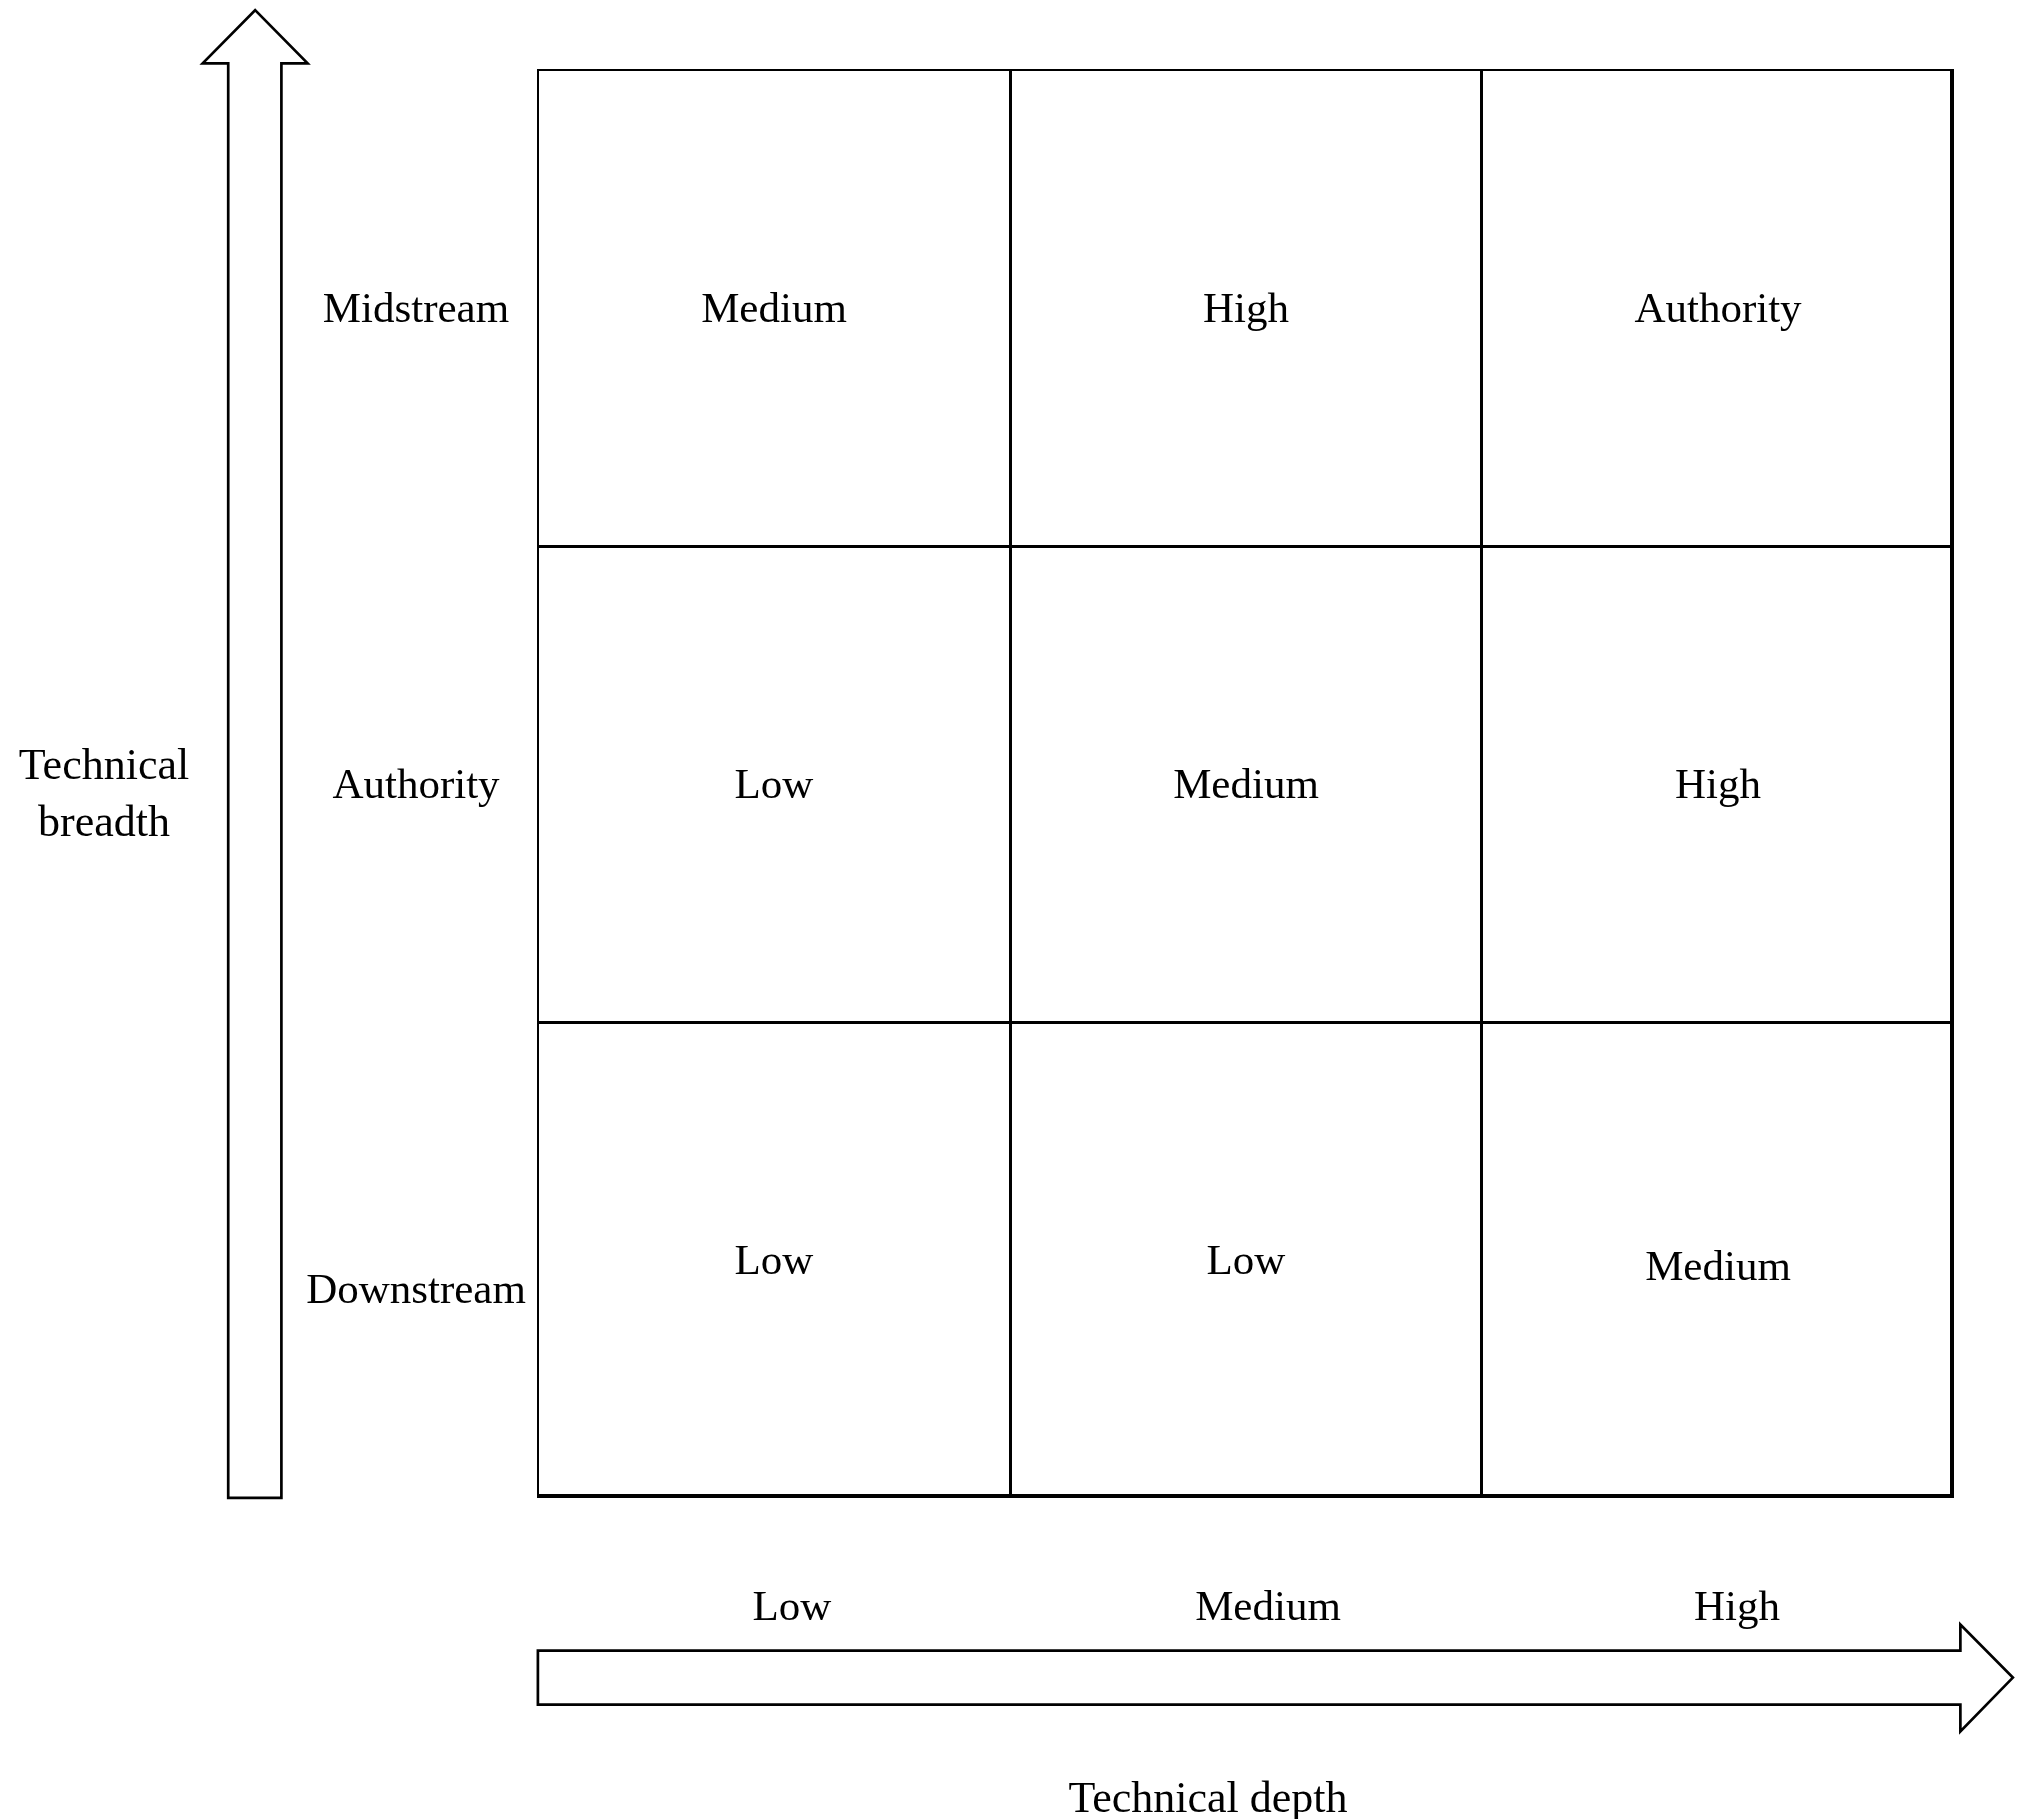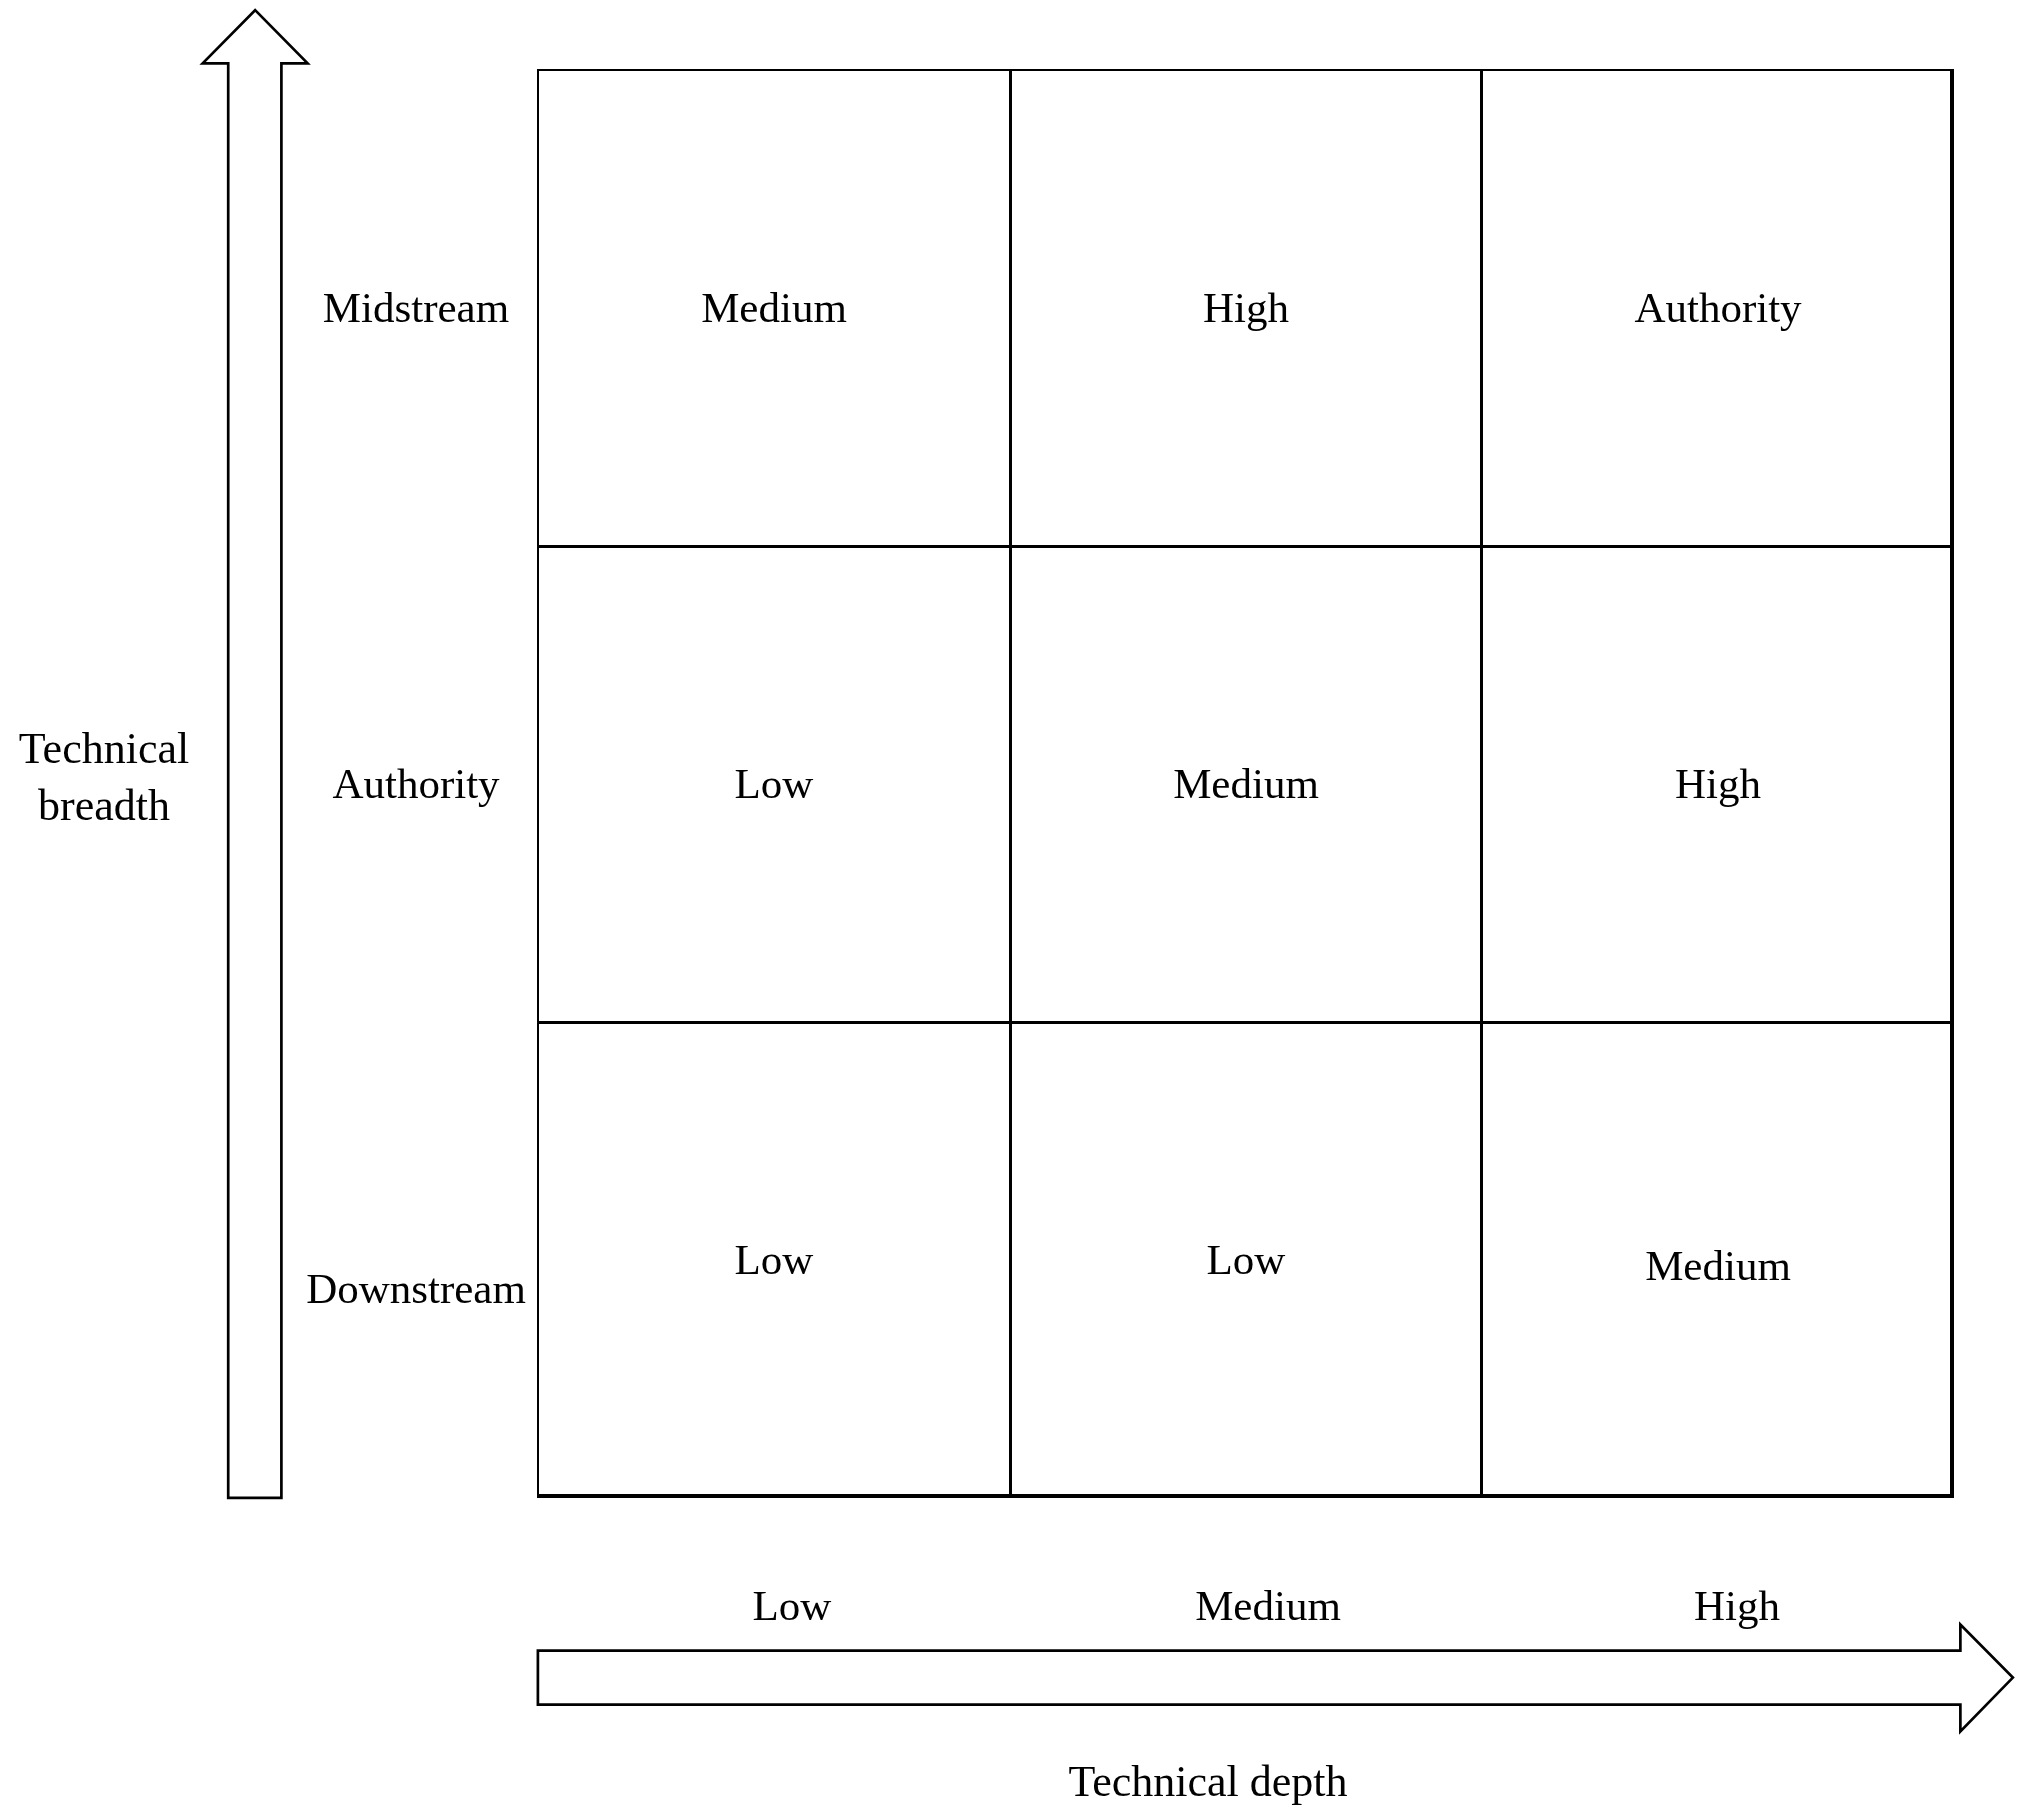--- a/index.html
+++ b/index.html
@@ -50,20 +50,21 @@
     color: #000000;
   }
   .axis-title {
     position: absolute;
     transform: translate(-50%, -50%);
     font-size: 44px;
     line-height: 57px;
     text-align: center;
     white-space: nowrap;
     color: #000000;
+    margin-top: 16px;
   }
 </style>
 </head>
 <body>
 
 <div class="canvas">
 
   <svg class="arrows" width="2025" height="1819" viewBox="0 0 3008 2702">
     <polygon points="379,15 457,94 418,94 418,2225 339,2225 339,94 301,94" fill="#ffffff" stroke="#000000" stroke-width="4" stroke-linejoin="miter"></polygon>
     <polygon points="799,2452 2912,2452 2912,2413 2990,2492 2912,2572 2912,2532 799,2532" fill="#ffffff" stroke="#000000" stroke-width="4" stroke-linejoin="miter"></polygon>

